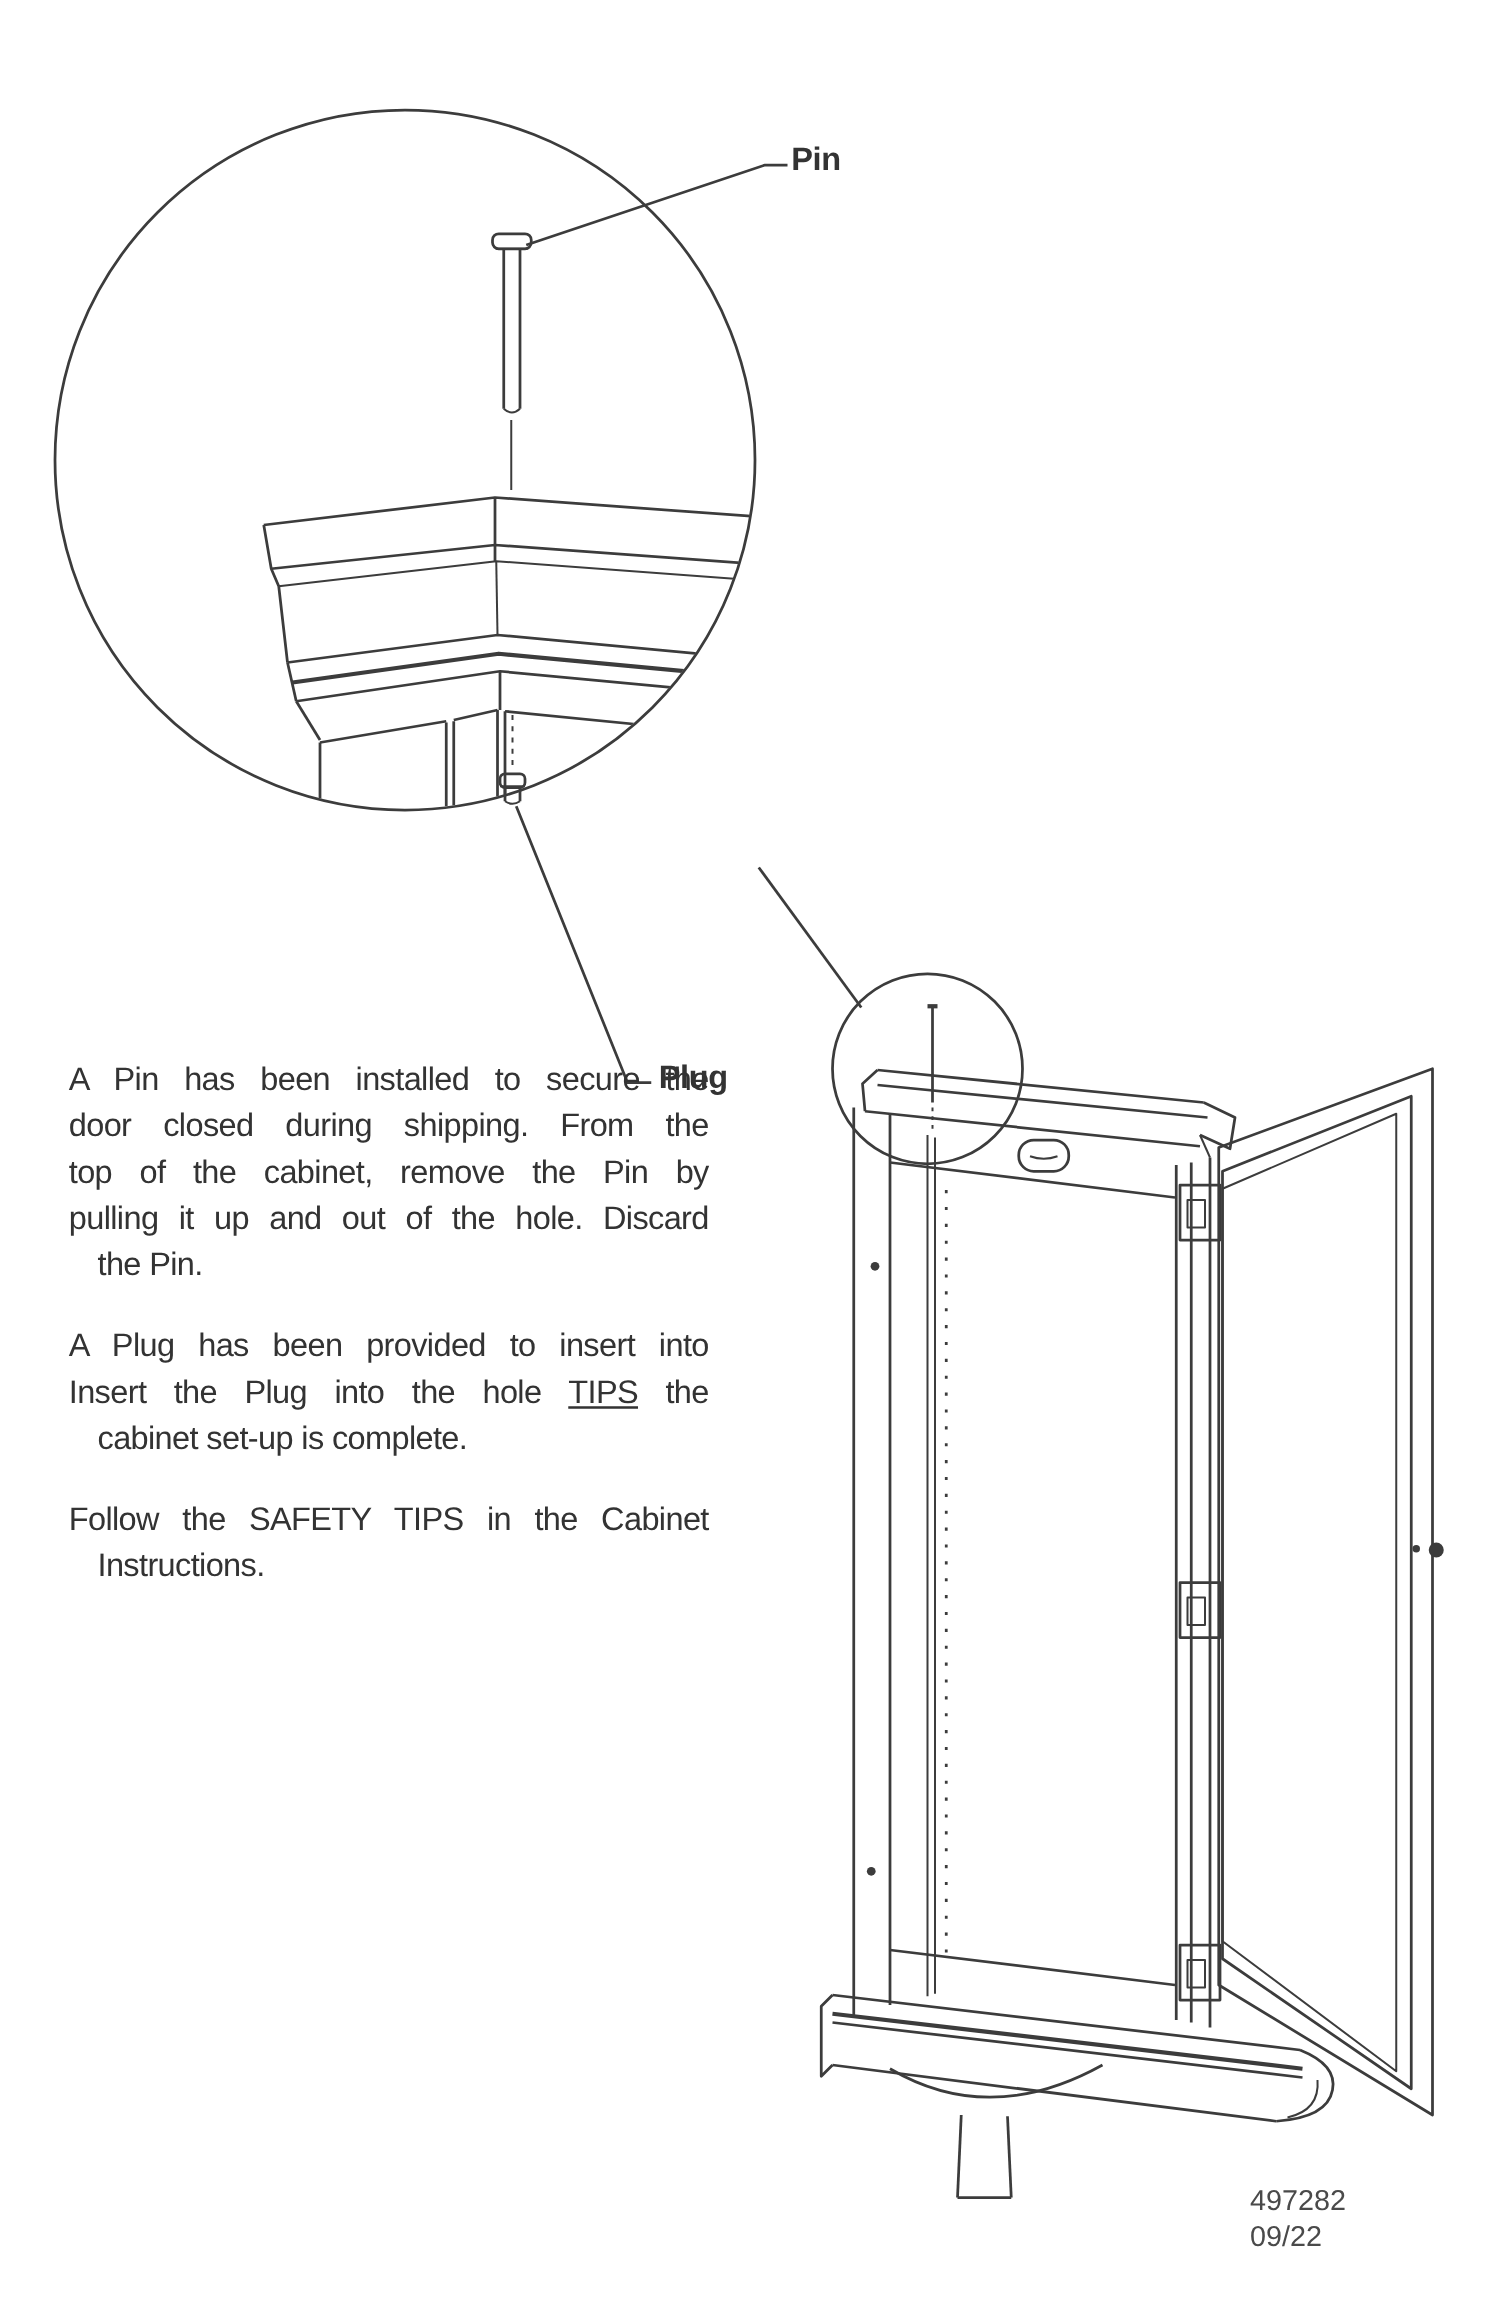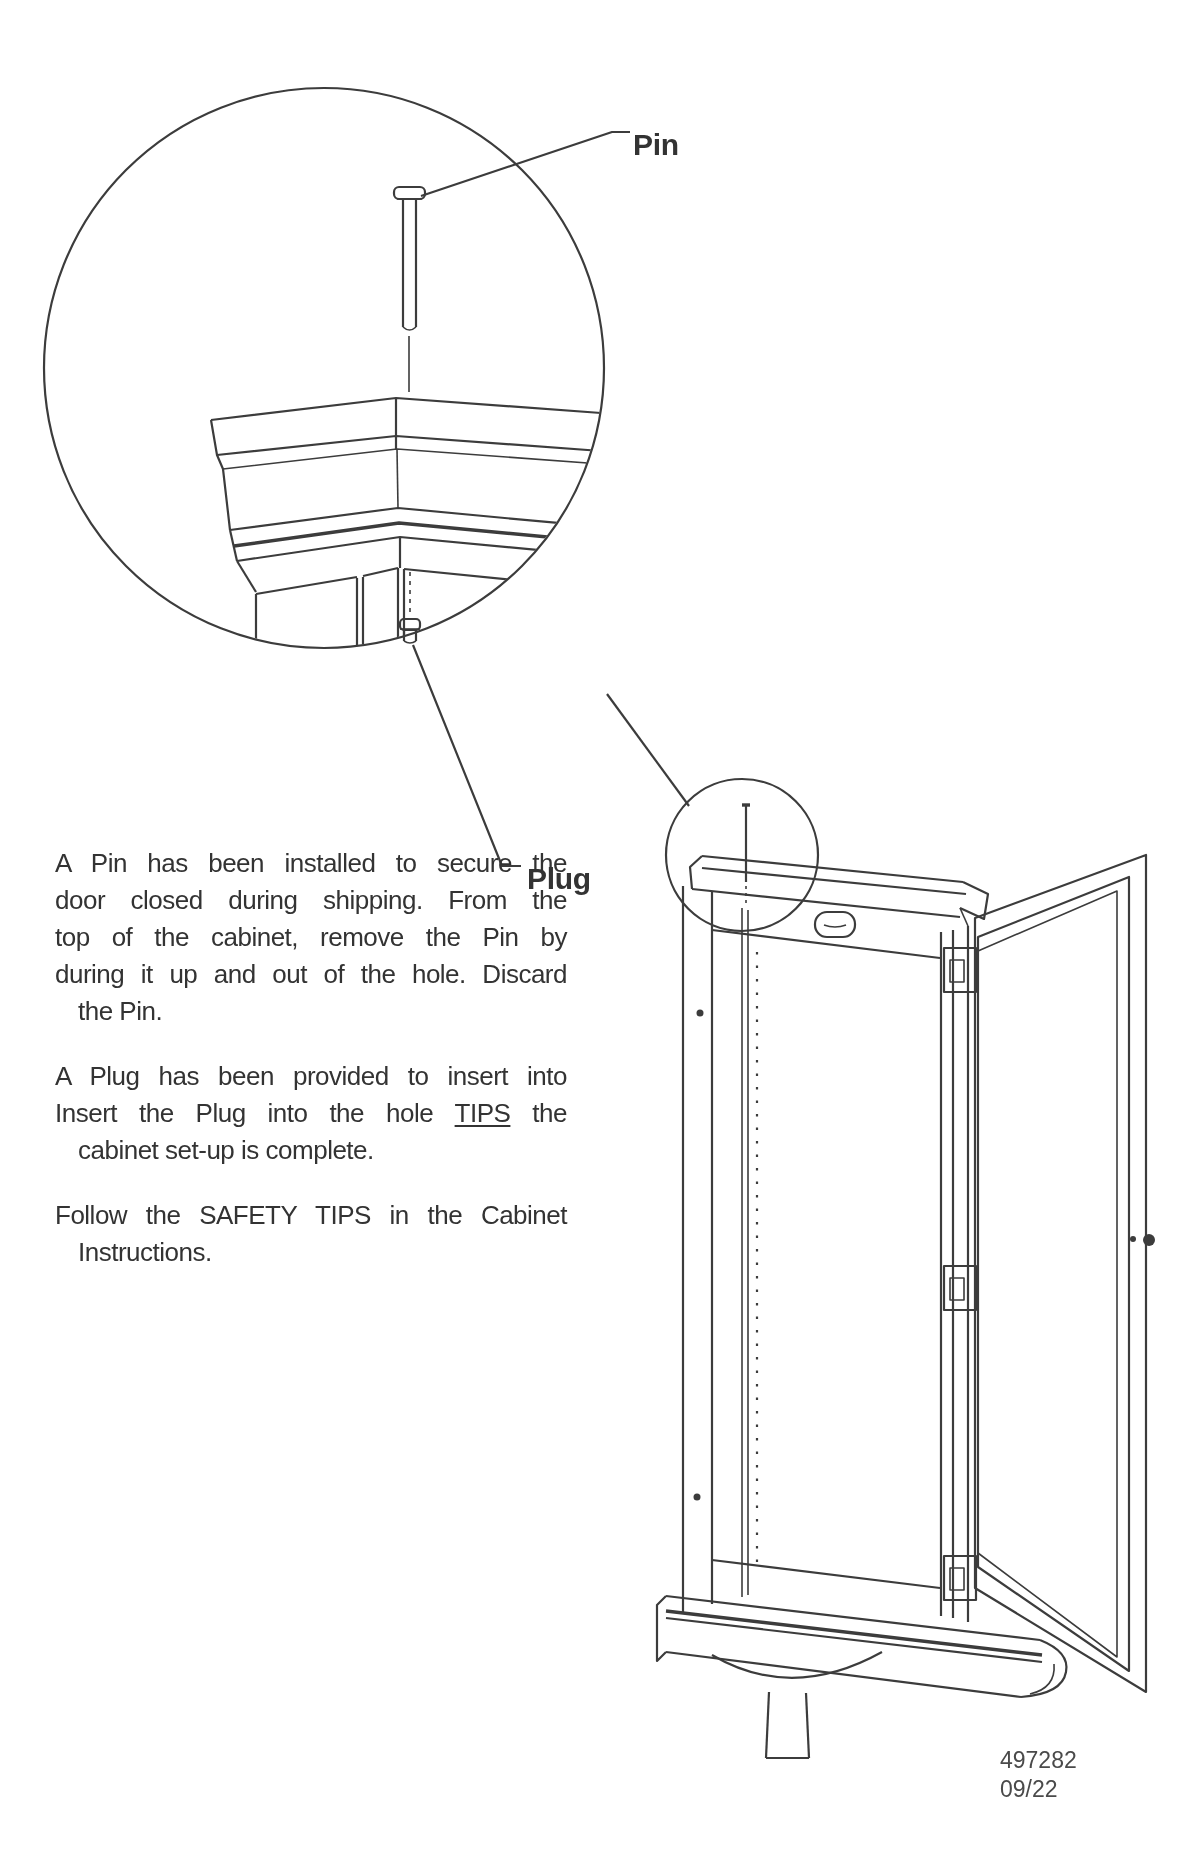--- a/index.html
+++ b/index.html
@@ -13,22 +13,22 @@
     font-family:"Liberation Sans", sans-serif;color:var(--text);
     overflow:hidden;
   }
   .lineart{position:absolute;left:0;top:0;width:1200px;height:1856px;}
   .lineart *{vector-effect:non-scaling-stroke;}
   svg .s{fill:none;stroke:var(--line);stroke-width:2.2;stroke-linejoin:round;}
   svg .thin{stroke-width:1.6;}
   svg .heavy{stroke-width:3.4;}
   svg .fill{fill:var(--line);stroke:none;}
   .callout-label{
-    position:absolute;font-size:30px;font-weight:600;color:var(--text);
-    letter-spacing:-0.3px;white-space:nowrap;margin-top:16px;
+    position:absolute;font-size:26px;font-weight:600;color:var(--text);
+    letter-spacing:-0.3px;white-space:nowrap;
   }
   #pin-label{left:633px;top:112px;}
   #plug-label{left:527px;top:846px;}
   .text-block{
     position:absolute;left:55px;top:845px;width:512px;
     font-size:26px;line-height:37px;letter-spacing:-0.5px;
     color:var(--text);
   }
   .para{margin:0 0 28px 0;}
   .line{text-align:justify;text-align-last:justify;white-space:nowrap;}
@@ -188,21 +188,21 @@
 </svg>
 
 <div class="callout-label" id="pin-label">Pin</div>
 <div class="callout-label" id="plug-label">Plug</div>
 
 <div class="text-block">
     <div class="para">
       <div class="line"><span>A Pin has been installed to secure the</span></div>
       <div class="line"><span>door closed during shipping. From the</span></div>
       <div class="line"><span>top of the cabinet, remove the Pin by</span></div>
-      <div class="line"><span>during it up and out of the hole. Discard</span></div>
+      <div class="line"><span>pulling it up and out of the hole. Discard</span></div>
       <div class="line last"><span>the Pin.</span></div>
     </div>
     <div class="para">
       <div class="line"><span>A Plug has been provided to insert into</span></div>
       <div class="line"><span>Insert the Plug into the hole </span><span class="u">TIPS</span><span> the</span></div>
       <div class="line last"><span>cabinet set-up is complete.</span></div>
     </div>
     <div class="para">
       <div class="line"><span>Follow the SAFETY TIPS in the Cabinet</span></div>
       <div class="line last"><span>Instructions.</span></div>

